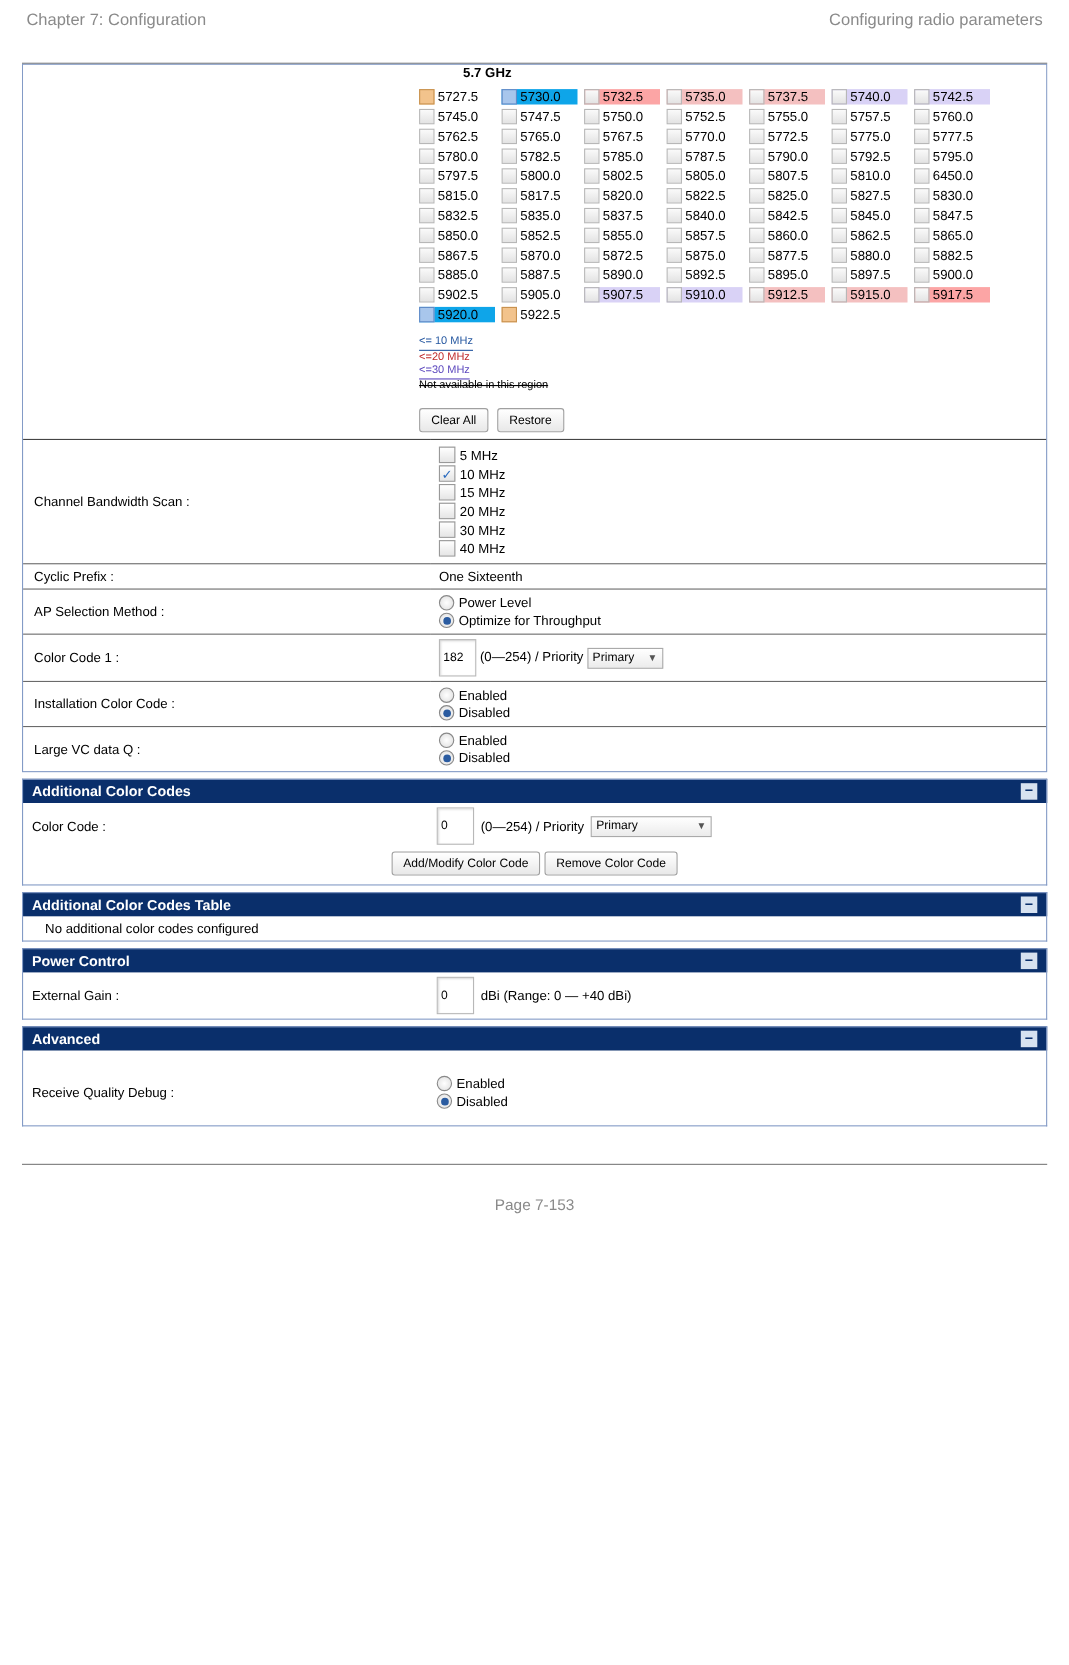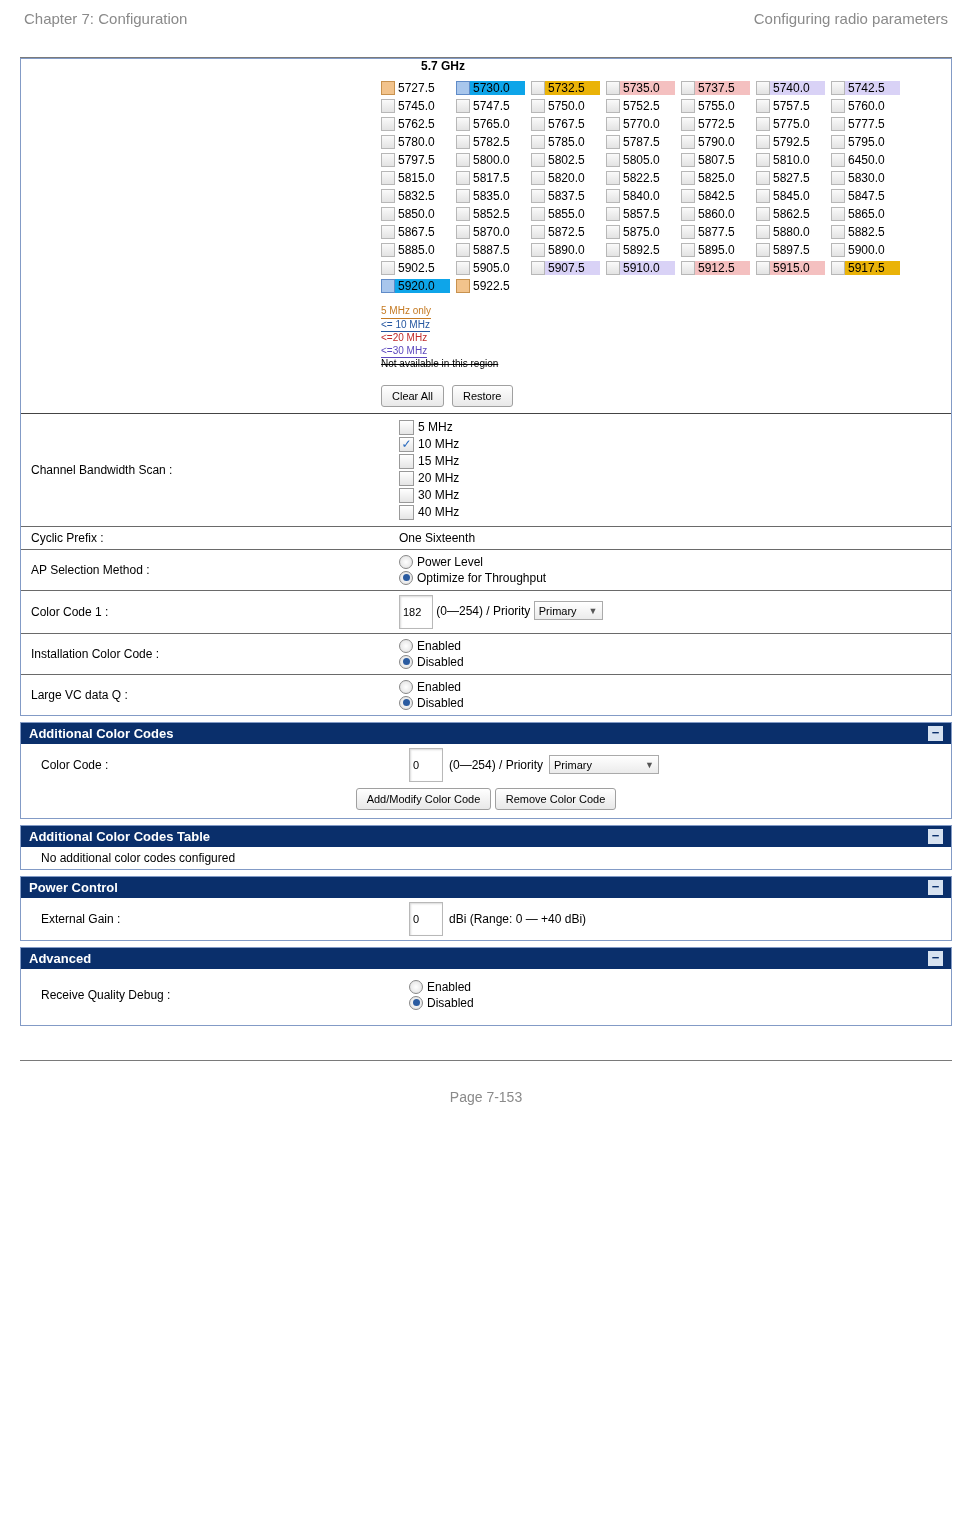--- a/index.html
+++ b/index.html
@@ -28,21 +28,21 @@
     font-size: 12px; width: 69px;
   }
   .cb {
     width: 14px; height: 14px; display:inline-block;
     border: 1px solid #b7b7b7;
     background: linear-gradient(#fafafa,#e3e3e3);
     margin-right: 3px; flex-shrink:0;
   }
   .bg-orange { background:#f2c38c !important; border-color:#c8924f !important; }
   .bg-blue  { background:#a8c6ec !important; border-color:#5f8bc8 !important; }
-  .t-yellow { background:#eab308; }
+  .t-yellow { background:#fca5a5; }
   .t-red    { background:#f4c0c0; }
   .t-violet { background:#d9d2f6; }
   .t-blue   { background:#0ea5e9; }
   .legend { padding: 10px 0 6px 360px; font-size: 10px; }
   .legend div { line-height: 1.25; }
   .leg-orange { color:#c57a22; border-bottom:1px solid #c57a22; display:inline-block;}
   .leg-blue   { color:#2557a0; border-bottom:1px solid #2557a0; display:inline-block;}
   .leg-green  { color:#1f8f1f; }
   .leg-red    { color:#c02b2b; }
   .leg-violet { color:#5c48be; border-bottom:1px solid #5c48be; display:inline-block;}
@@ -92,21 +92,21 @@
   .collapse-ic {
     width:15px; height:15px; background:#d7e2f0;
     color:#0a2f6b; font-size:13px; line-height:13px; text-align:center;
     font-weight:bold;
   }
   .section-body {
     margin:0 20px; border:1px solid #839bc6; border-top:none;
     padding:4px 8px; font-size:12px;
   }
   .cc-row { display:flex; align-items:center; gap:6px; }
-  .cc-row .label-col2 { width:362px;margin-left:12px; }
+  .cc-row .label-col2 { width:362px; }
   .cc-btns { text-align:center; padding:6px 0 4px 0; }
   .hr-bottom { border-top:1px solid #7a7a7a; margin:34px 20px 0 20px;}
   .page-footer { text-align:center; color:#8a8a8a; font-size:14px; padding:28px 0 20px 0;}
 </style>
 </head>
 <body>
 
 <div class="page-header">
   <span>Chapter 7:  Configuration</span>
   <span>Configuring radio parameters</span>
@@ -454,21 +454,20 @@
             <span>5920.0</span>
           </span>
           <span class="freq-item">
             <span class="cb bg-orange"></span>
             <span>5922.5</span>
           </span>
         </div>
       </div>
 
     <div class="legend">
-      <div><span class="leg-orange">5 MHz only</span></div>
       <div><span class="leg-blue">&lt;= 10 MHz</span></div>
       <div><span class="leg-red">&lt;=20 MHz</span></div>
       <div><span class="leg-violet">&lt;=30 MHz</span></div>
       <div><span class="leg-black">Not available in this region</span></div>
     </div>
 
     <div class="btn-row" style="padding-top:8px;">
       <button class="btn">Clear All</button>
       <button class="btn">Restore</button>
     </div>
@@ -608,21 +607,21 @@
     <span class="label-col2">External Gain :</span>
     <input class="txt-input" value="0" style="">
     <span>dBi (Range: 0 — +40 dBi)</span>
   </div>
 </div>
 
 <div class="section-bar">
   <span>Advanced</span>
   <span class="collapse-ic">−</span>
 </div>
-<div class="section-body" style="padding:10px 8px 14px 8px;">
+<div class="section-body" style="padding:22px 8px 14px 8px;">
   <div class="cc-row">
     <span class="label-col2">Receive Quality Debug :</span>
     <div>
       <div class="radio-row">
         <span class="radio"></span>
         <span>Enabled</span>
       </div>
       <div class="radio-row">
         <span class="radio">
             <span class="dot"></span>

